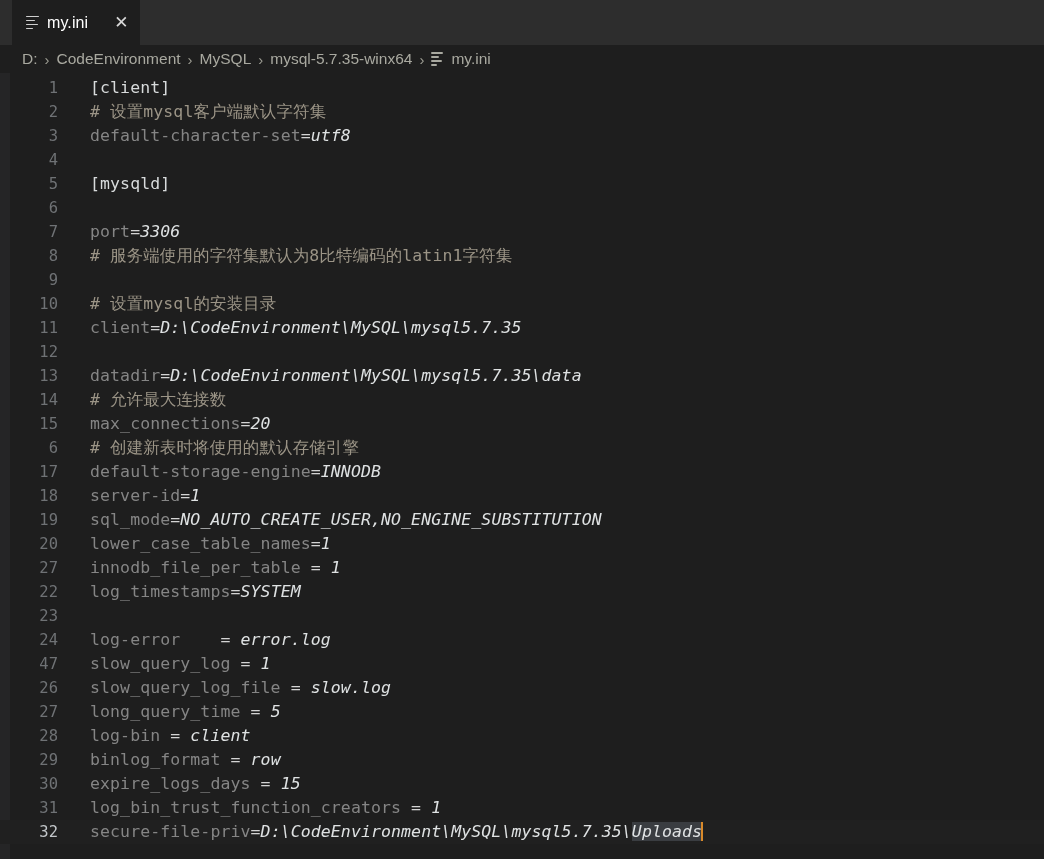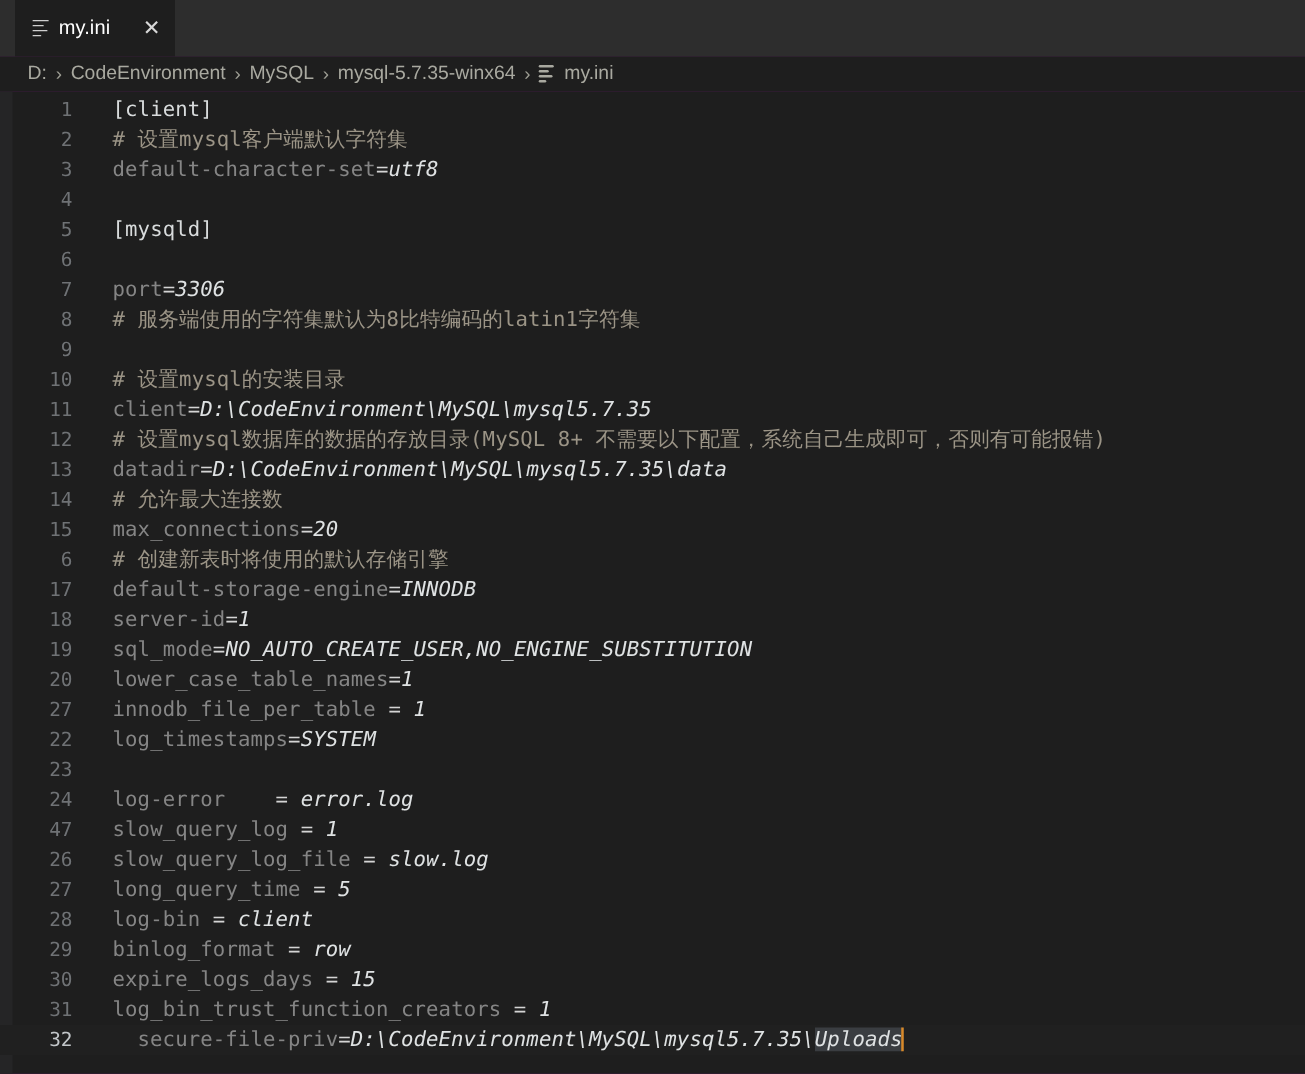--- a/index.html
+++ b/index.html
@@ -158,21 +158,20 @@
   .row {
     display: flex;
     align-items: baseline;
     height: 24px;
     line-height: 24px;
     font-size: 16.5px;
     white-space: pre;
   }
   .row.current {
     background: #202020;
-    gap: 20px;
   }
   .lineno {
     width: 58px;
     min-width: 58px;
     text-align: right;
     padding-right: 0px;
     color: #6f7275;
     font-family: "DejaVu Sans Mono", monospace;
     font-size: 15.5px;
     user-select: none;
@@ -249,21 +248,21 @@
         <div class="row"><span class="lineno">2</span><span class="src"><span class="tok-comment"># 设置mysql客户端默认字符集</span></span></div>
         <div class="row"><span class="lineno">3</span><span class="src"><span class="tok-key">default-character-set</span><span class="tok-eq">=</span><span class="tok-val">utf8</span></span></div>
         <div class="row"><span class="lineno">4</span><span class="src"><span class="">&nbsp;</span></span></div>
         <div class="row"><span class="lineno">5</span><span class="src"><span class="tok-section">[mysqld]</span></span></div>
         <div class="row"><span class="lineno">6</span></div>
         <div class="row"><span class="lineno">7</span><span class="src"><span class="tok-key">port</span><span class="tok-eq">=</span><span class="tok-val">3306</span></span></div>
         <div class="row"><span class="lineno">8</span><span class="src"><span class="tok-comment"># 服务端使用的字符集默认为8比特编码的latin1字符集</span></span></div>
         <div class="row"><span class="lineno">9</span></div>
         <div class="row"><span class="lineno">10</span><span class="src"><span class="tok-comment"># 设置mysql的安装目录</span></span></div>
         <div class="row"><span class="lineno">11</span><span class="src"><span class="tok-key">client</span><span class="tok-eq">=</span><span class="tok-val">D:\CodeEnvironment\MySQL\mysql5.7.35</span></span></div>
-        <div class="row"><span class="lineno">12</span><span class="src"><span class="tok-comment"># 设置mysql数据库的数据的存放目录(MySQL 8+ 不需要以下配置，系统自己生成即可，否则有可能报错)</span></span></div>
+        <div class="row"><span class="lineno">12</span></div>
         <div class="row"><span class="lineno">13</span><span class="src"><span class="tok-key">datadir</span><span class="tok-eq">=</span><span class="tok-val">D:\CodeEnvironment\MySQL\mysql5.7.35\data</span></span></div>
         <div class="row"><span class="lineno">14</span><span class="src"><span class="tok-comment"># 允许最大连接数</span></span></div>
         <div class="row"><span class="lineno">15</span><span class="src"><span class="tok-key">max_connections</span><span class="tok-eq">=</span><span class="tok-val">20</span></span></div>
         <div class="row"><span class="lineno">6</span><span class="src"><span class="tok-comment"># 创建新表时将使用的默认存储引擎</span></span></div>
         <div class="row"><span class="lineno">17</span><span class="src"><span class="tok-key">default-storage-engine</span><span class="tok-eq">=</span><span class="tok-val">INNODB</span></span></div>
         <div class="row"><span class="lineno">18</span><span class="src"><span class="tok-key">server-id</span><span class="tok-eq">=</span><span class="tok-val">1</span></span></div>
         <div class="row"><span class="lineno">19</span><span class="src"><span class="tok-key">sql_mode</span><span class="tok-eq">=</span><span class="tok-val">NO_AUTO_CREATE_USER,NO_ENGINE_SUBSTITUTION</span></span></div>
         <div class="row"><span class="lineno">20</span><span class="src"><span class="tok-key">lower_case_table_names</span><span class="tok-eq">=</span><span class="tok-val">1</span></span></div>
         <div class="row"><span class="lineno">27</span><span class="src"><span class="tok-key">innodb_file_per_table</span><span class="tok-eq"> = </span><span class="tok-val">1</span></span></div>
         <div class="row"><span class="lineno">22</span><span class="src"><span class="tok-key">log_timestamps</span><span class="tok-eq">=</span><span class="tok-val">SYSTEM</span></span></div>

